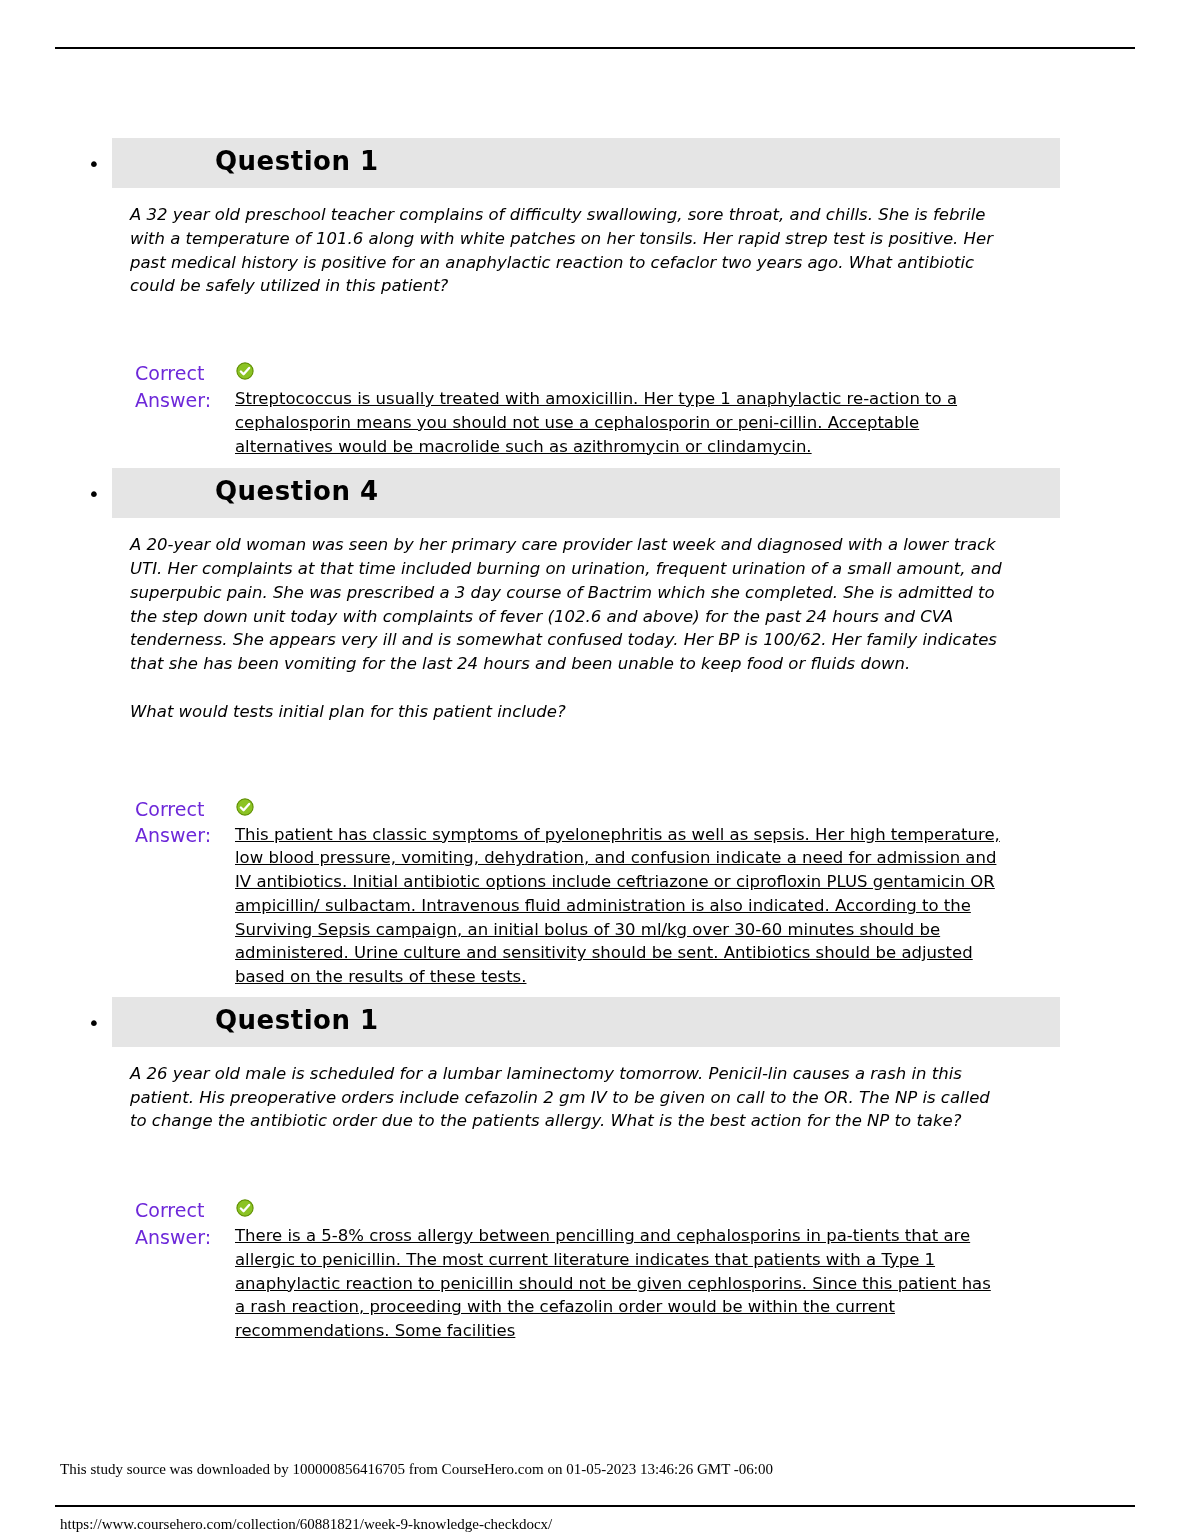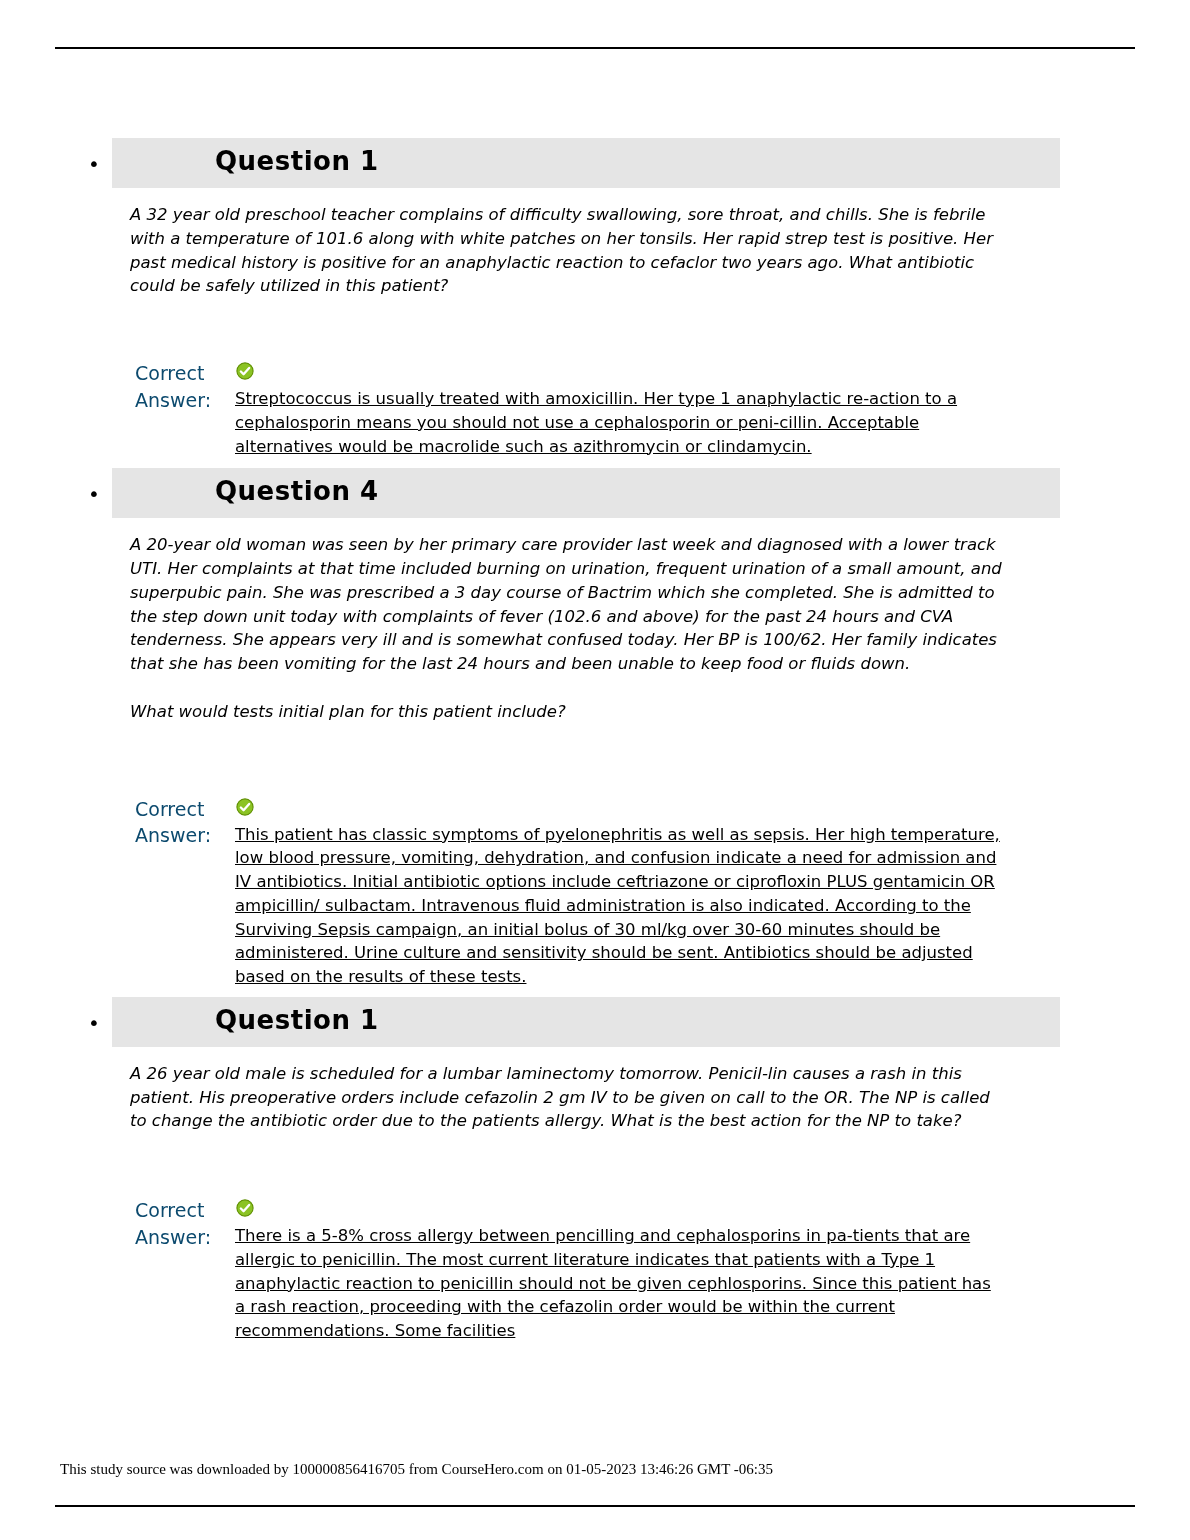--- a/index.html
+++ b/index.html
@@ -68,21 +68,21 @@
     margin-left: 135px;
   }
   .gap-a1 { margin-top: 62px; }
   .gap-a2 { margin-top: 72px; }
   .gap-a3 { margin-top: 64px; }
 
   .ans-label {
     flex: 0 0 100px;
     font-size: 19px;
     line-height: 1.42;
-    color: #0c4a6e;
+    color: #6d28d9;
   }
   .ans-col { flex: 0 0 770px; text-decoration: underline; }
   .check-icon {
     display: block;
     width: 18px;
     height: 18px;
     margin: 2px 0 7px 1px;
   }
   .ans-text {
     font-size: 16.5px;
@@ -194,15 +194,16 @@
             <circle cx="10" cy="10" r="9" fill="#8bc324" stroke="#5f8f00" stroke-width="1.2"></circle>
             <path d="M5.4 10.6 L8.4 13.6 L14.6 6.6" stroke="#ffffff" stroke-width="2.6" fill="none" stroke-linecap="round" stroke-linejoin="round"></path>
           </svg>
           <div class="ans-text">There is a 5-8% cross allergy between pencilling and cephalosporins in pa-tients that are allergic to penicillin. The most current literature indicates that patients with a Type 1 anaphylactic reaction to penicillin should not be given cephlosporins. Since this patient has a rash reaction, proceeding with the cefazolin order would be within the current recommendations. Some facilities</div>
         </div>
       </div>
     </section>
 
   </div>
 
-  <div class="footer-line1">This study source was downloaded by 100000856416705 from CourseHero.com on 01-05-2023 13:46:26 GMT -06:35</div>
+  <div class="footer-line1">This study source was downloaded by 100000856416705 from CourseHero.com on 01-05-2023 13:46:26 GMT -06:00</div>
   <hr class="bottom-rule">
+  <div class="footer-url">https://www.coursehero.com/collection/60881821/week-9-knowledge-checkdocx/</div>
 </div>
 
 </body></html>

